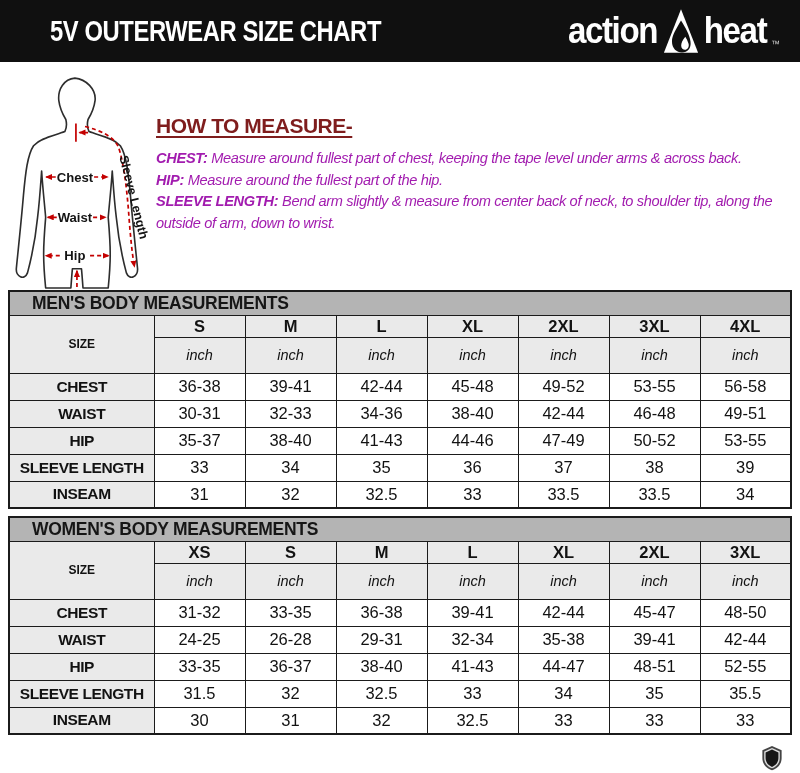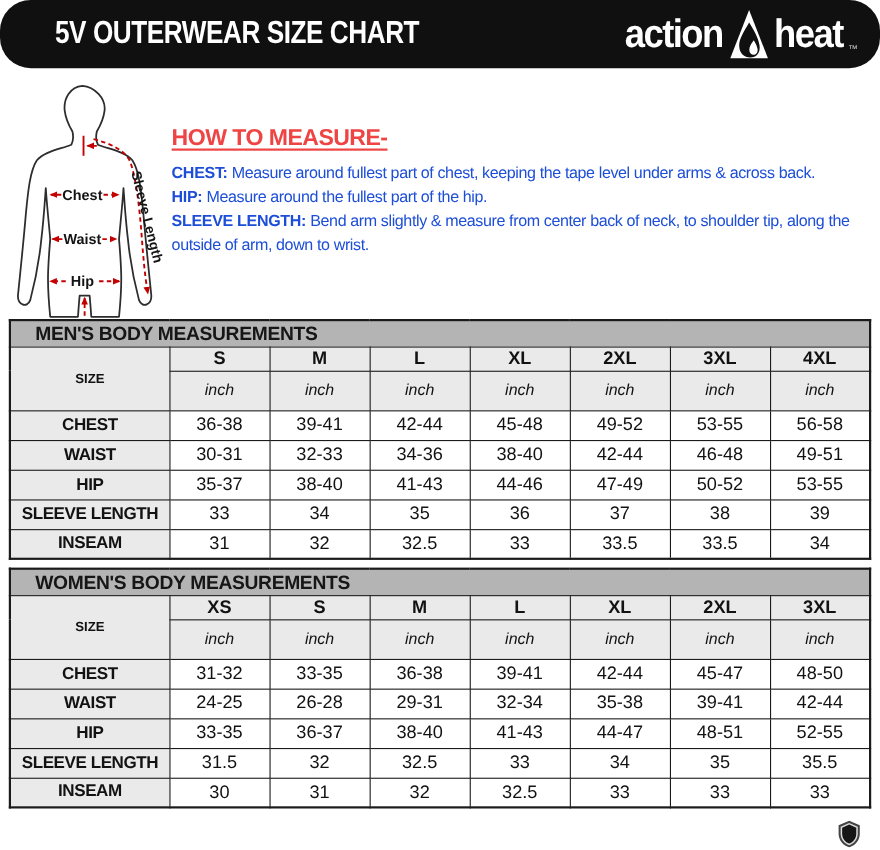--- a/index.html
+++ b/index.html
@@ -6,21 +6,20 @@
   html,body { background:#fff; }
   #app {
     position:relative; width:800px; height:773px; background:#fff;
     font-family:"Liberation Sans", sans-serif; overflow:hidden; color:#121212;
   }
 
   
   .top-header {
     position:absolute; left:0; top:0; width:800px; height:62px;
     background:var(--header-bg, #101010);
-    border-radius:28px;
   }
   .header-title {
     position:absolute; left:50px; top:50%;
     transform:translateY(-50%) scaleX(0.82); transform-origin:left center;
     color:#fff; font-size:29px; font-weight:bold; white-space:nowrap;
     letter-spacing:-0.5px;
   }
   .logo {
     position:absolute; right:20px; top:50%; transform:translateY(-50%);
     display:flex; align-items:center; color:#fff;
@@ -39,23 +38,23 @@
   .red-solid { stroke:var(--annotation-red, #c40000); stroke-width:1.7; fill:none; }
   .red-dash  { stroke:var(--annotation-red, #c40000); stroke-width:1.7; fill:none; stroke-dasharray:4 3; }
   .arrowhead { fill:var(--annotation-red, #c40000); }
   .fig-label { font-family:"Liberation Sans",sans-serif; font-weight:bold; font-size:13px; fill:#141414; }
   .fig-label-rot { font-family:"Liberation Sans",sans-serif; font-weight:bold; font-size:12.5px; fill:#141414; }
 
   
   .how-to { position:absolute; left:156px; top:114px; width:642px; }
   .how-to-heading {
     font-size:21px; font-weight:bold; letter-spacing:-0.5px;
-    text-decoration:underline; text-underline-offset:3px; margin-bottom:10px; color:#ef4444;
-  }
-  .measure-item { font-size:14.6px; line-height:21.5px; letter-spacing:-0.35px; color:#1d4ed8; }
+    text-decoration:underline; text-underline-offset:3px; margin-bottom:10px; color:#7f1d1d;
+  }
+  .measure-item { font-size:14.6px; line-height:21.5px; letter-spacing:-0.35px; color:#a21caf;font-style:italic; }
   .measure-item b { letter-spacing:-0.3px; }
 
   
   .size-table {
     position:absolute; left:8px; width:784px;
     border-collapse:collapse; table-layout:fixed;
     border:2px solid var(--border-col, #1b1b1b);
   }
   #mens-table { top:290px;border-radius:28px; }
   #womens-table { top:516px; }

